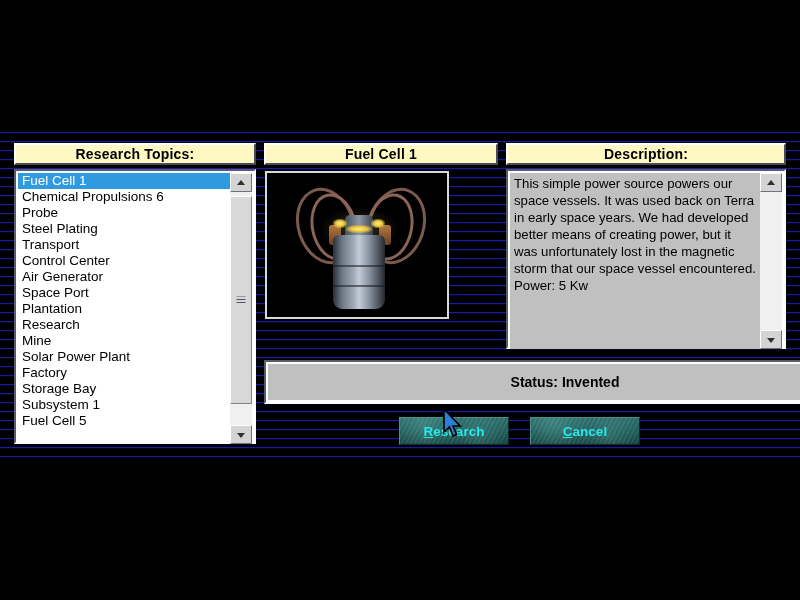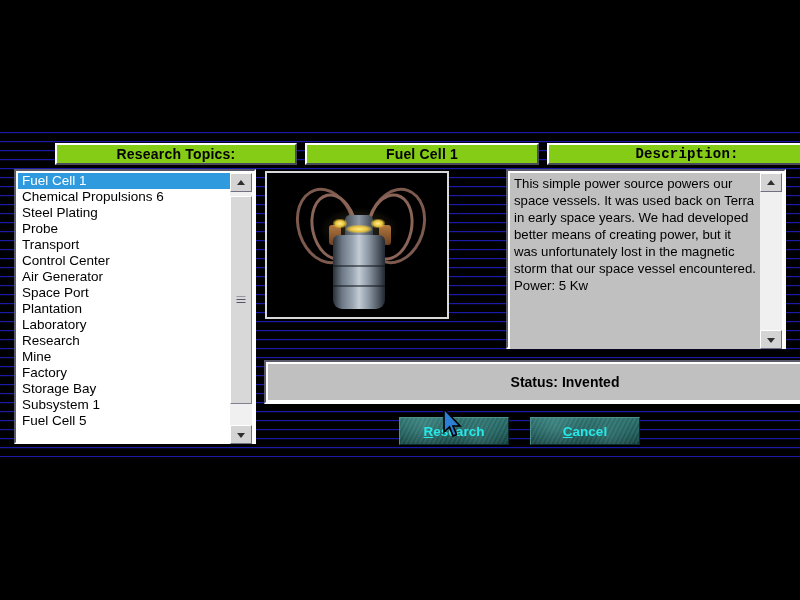--- a/index.html
+++ b/index.html
@@ -24,27 +24,26 @@
     background-color: #000000;
     background-image: repeating-linear-gradient(
         to bottom,
         #1a1aa8 0px, #1a1aa8 1px,
         #060620 1px, #060620 2px,
         #000000 2px, #000000 9px);
   }
 
   
   .bevel-out {
-    background: #84cc16;
+    background: #fef9c3;
     border-top: 2px solid #ffffff;
     border-left: 2px solid #ffffff;
     border-right: 2px solid #4a4a5a;
     border-bottom: 2px solid #4a4a5a;
     box-sizing: border-box;
-    margin-left: 41px;
   }
   .bevel-in {
     background: #ffffff;
     border-top: 2px solid #5a5a6a;
     border-left: 2px solid #5a5a6a;
     border-right: 2px solid #ffffff;
     border-bottom: 2px solid #ffffff;
     box-sizing: border-box;
   }
 
@@ -211,21 +210,21 @@
   .spark.s2 { left: 104px; top: 46px; }
   .spark.s3 { left: 79px; top: 52px; width: 26px; height: 8px; }
   .glow {
     position: absolute;
     left: 52px; top: 34px;
     width: 80px; height: 44px;
     background: radial-gradient(ellipse at center, rgba(255,225,120,0.22), rgba(0,0,0,0) 70%);
   }
 
   
-  #desc-header { left: 506px; top: 143px; width: 280px; font-family: Liberation Mono, monospace; }
+  #desc-header { left: 506px; top: 143px; width: 280px; }
   #desc-box {
     position: absolute;
     left: 506px; top: 169px;
     width: 280px; height: 180px;
   }
   #desc-text {
     position: absolute;
     left: 2px; top: 2px;
     width: 250px; height: 176px;
     background: #c0c0c0;
@@ -296,30 +295,30 @@
 <div id="screen">
 
   <div id="scanfield"></div>
 
   <div class="hdr bevel-out" id="topics-header">Research Topics:</div>
 
   <div class="bevel-in" id="topics-box">
     <div id="topics-list">
         <div class="topic selected">Fuel Cell 1</div>
         <div class="topic">Chemical Propulsions 6</div>
+        <div class="topic">Probe</div>
         <div class="topic">Steel Plating</div>
-        <div class="topic">Probe</div>
         <div class="topic">Transport</div>
         <div class="topic">Control Center</div>
         <div class="topic">Air Generator</div>
         <div class="topic">Space Port</div>
         <div class="topic">Plantation</div>
-        <div class="topic">Laboratory</div>
         <div class="topic">Research</div>
         <div class="topic">Mine</div>
+        <div class="topic">Solar Power Plant</div>
         <div class="topic">Factory</div>
         <div class="topic">Storage Bay</div>
         <div class="topic">Subsystem 1</div>
         <div class="topic">Fuel Cell 5</div>
       </div>
 
     <div class="vscroll" id="topics-scroll">
       <div class="sb-track" style="top:19px; bottom:19px;"></div>
       <div class="sb-btn up">
         <span class="sb-arrow up"></span>

